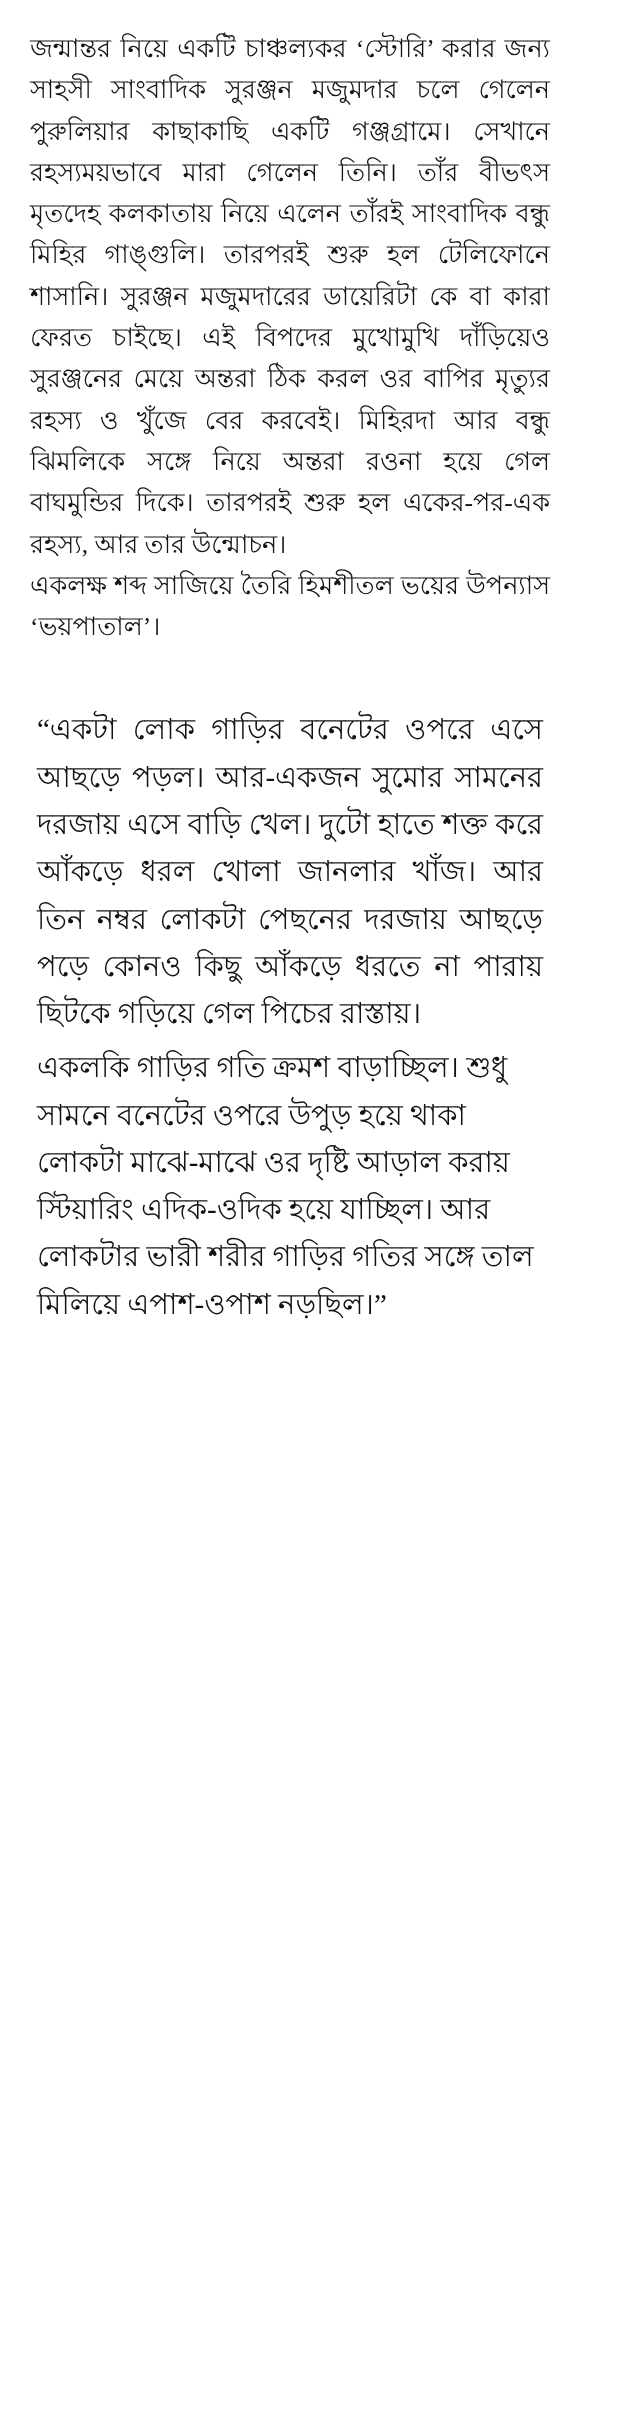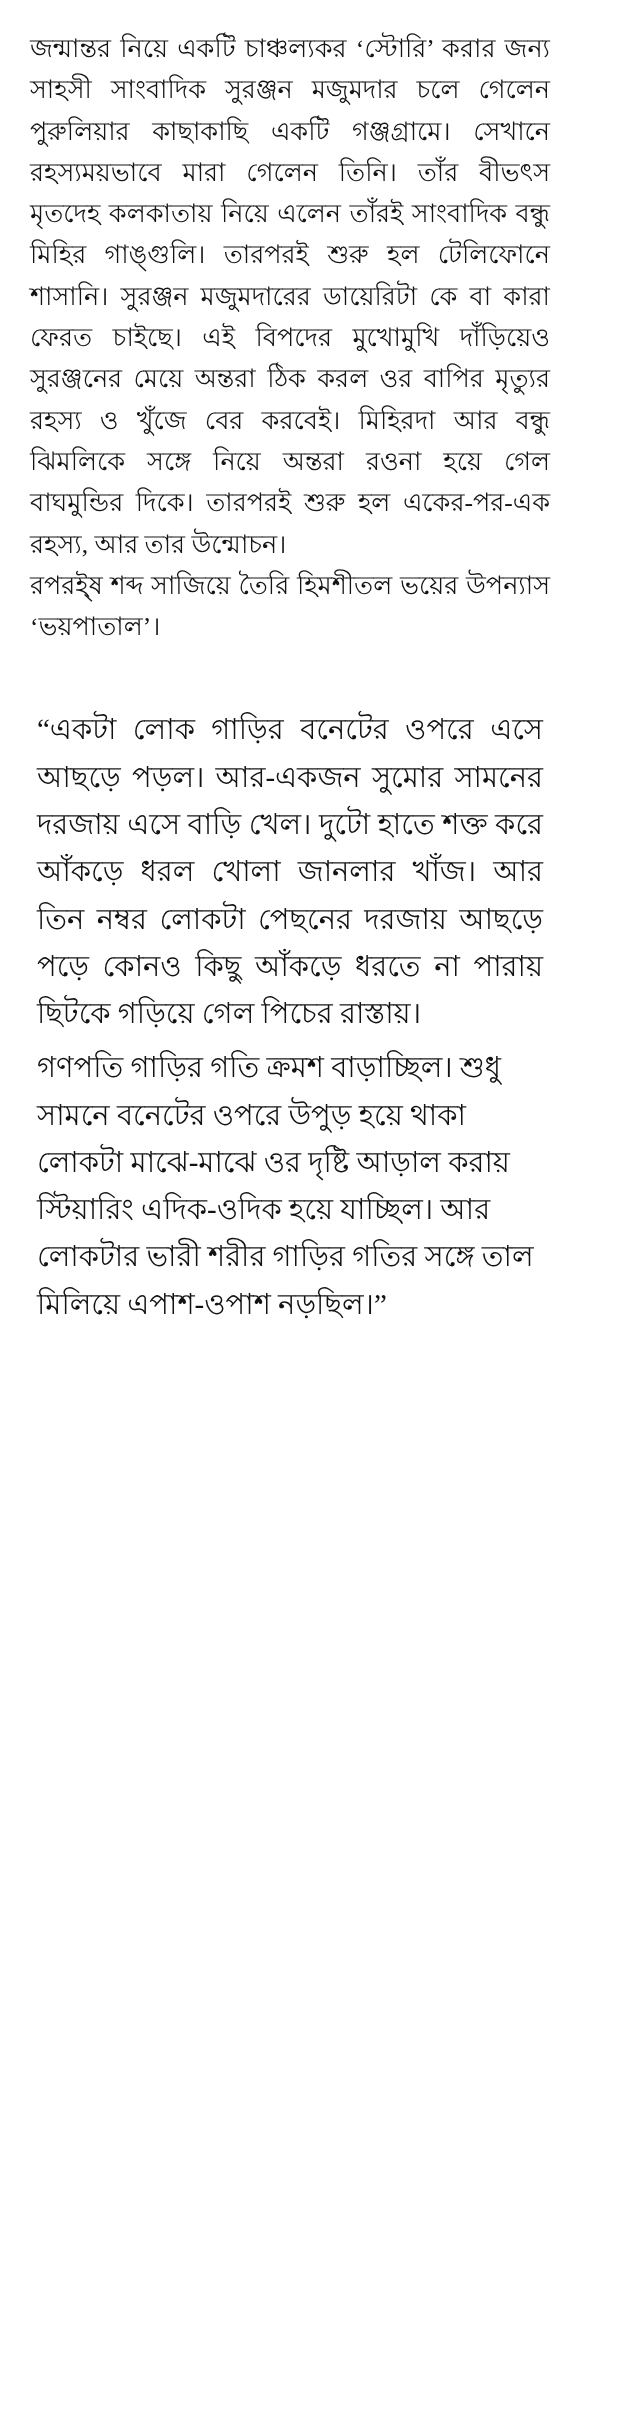--- a/index.html
+++ b/index.html
@@ -54,23 +54,23 @@
     text-align: left;
   }
 </style>
 </head>
 <body>
 
 <div class="page">
 
   <section class="blurb">
     <p>জন্মান্তর নিয়ে একটি চাঞ্চল্যকর ‘স্টোরি’ করার জন্য সাহসী সাংবাদিক সুরঞ্জন মজুমদার চলে গেলেন পুরুলিয়ার কাছাকাছি একটি গঞ্জগ্রামে। সেখানে রহস্যময়ভাবে মারা গেলেন তিনি। তাঁর বীভৎস মৃতদেহ কলকাতায় নিয়ে এলেন তাঁরই সাংবাদিক বন্ধু মিহির গাঙ্গুলি। তারপরই শুরু হল টেলিফোনে শাসানি। সুরঞ্জন মজুমদারের ডায়েরিটা কে বা কারা ফেরত চাইছে। এই বিপদের মুখোমুখি দাঁড়িয়েও সুরঞ্জনের মেয়ে অন্তরা ঠিক করল ওর বাপির মৃত্যুর রহস্য ও খুঁজে বের করবেই। মিহিরদা আর বন্ধু ঝিমলিকে সঙ্গে নিয়ে অন্তরা রওনা হয়ে গেল বাঘমুন্ডির দিকে। তারপরই শুরু হল একের-পর-এক রহস্য, আর তার উন্মোচন।</p>
-    <p>রপরই্ষ শব্দ সাজিয়ে তৈরি হিমশীতল ভয়ের উপন্যাস ‘ভয়পাতাল’।</p>
+    <p>একলক্ষ শব্দ সাজিয়ে তৈরি হিমশীতল ভয়ের উপন্যাস ‘ভয়পাতাল’।</p>
   </section>
 
   <div class="gap"></div>
 
   <section class="excerpt">
     <p>“একটা লোক গাড়ির বনেটের ওপরে এসে আছড়ে পড়ল। আর-একজন সুমোর সামনের দরজায় এসে বাড়ি খেল। দুটো হাতে শক্ত করে আঁকড়ে ধরল খোলা জানলার খাঁজ। আর তিন নম্বর লোকটা পেছনের দরজায় আছড়ে পড়ে কোনও কিছু আঁকড়ে ধরতে না পারায় ছিটকে গড়িয়ে গেল পিচের রাস্তায়।</p>
-    <p class="last-line">গণপতি গাড়ির গতি ক্রমশ বাড়াচ্ছিল। শুধু সামনে বনেটের ওপরে উপুড় হয়ে থাকা লোকটা মাঝে-মাঝে ওর দৃষ্টি আড়াল করায় স্টিয়ারিং এদিক-ওদিক হয়ে যাচ্ছিল। আর লোকটার ভারী শরীর গাড়ির গতির সঙ্গে তাল মিলিয়ে এপাশ-ওপাশ নড়ছিল।”</p>
+    <p class="last-line">একলকি গাড়ির গতি ক্রমশ বাড়াচ্ছিল। শুধু সামনে বনেটের ওপরে উপুড় হয়ে থাকা লোকটা মাঝে-মাঝে ওর দৃষ্টি আড়াল করায় স্টিয়ারিং এদিক-ওদিক হয়ে যাচ্ছিল। আর লোকটার ভারী শরীর গাড়ির গতির সঙ্গে তাল মিলিয়ে এপাশ-ওপাশ নড়ছিল।”</p>
   </section>
 
 </div>
 
 </body></html>

